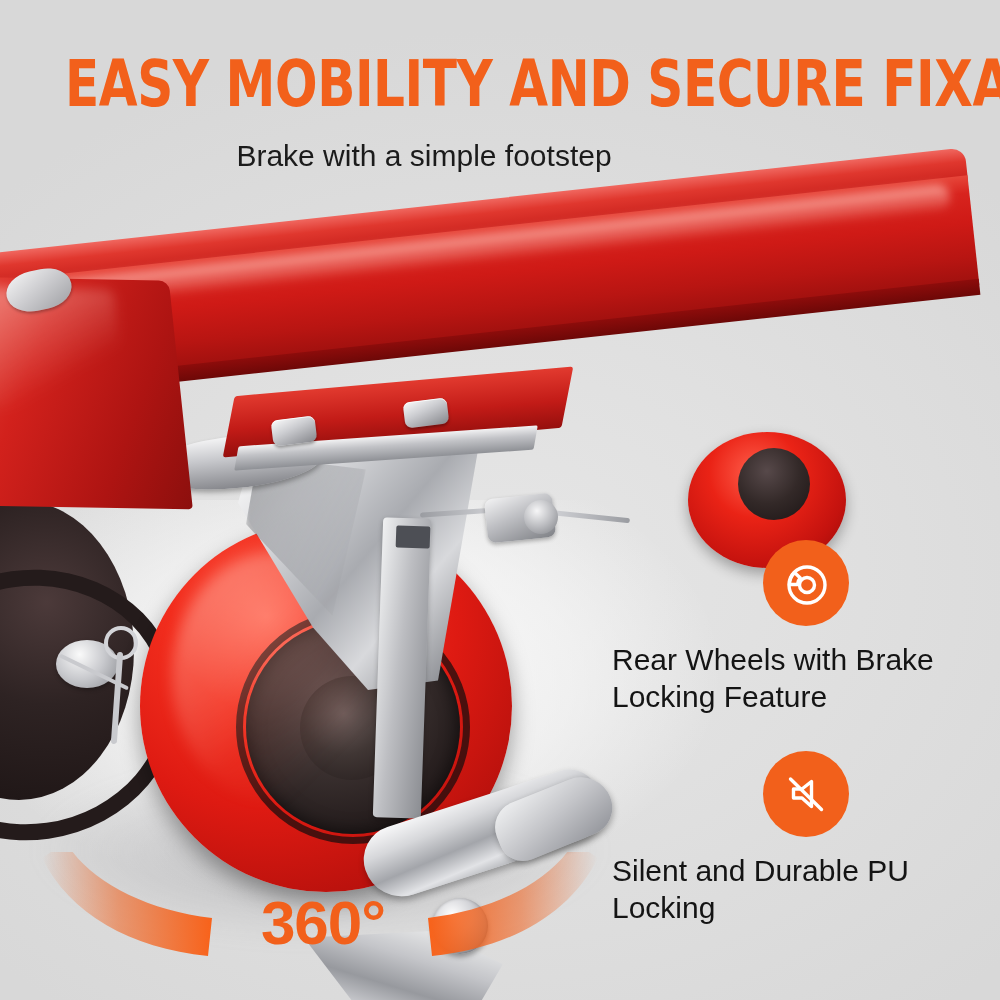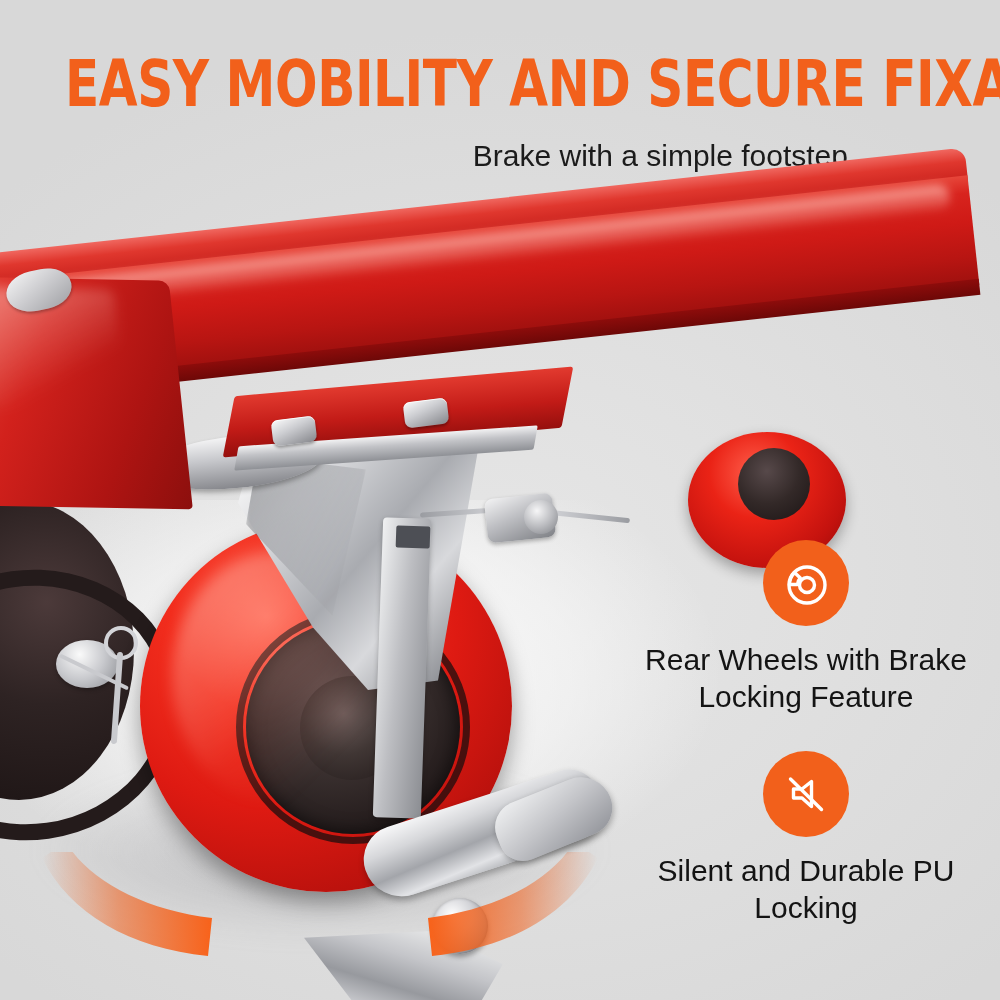--- a/index.html
+++ b/index.html
@@ -36,21 +36,21 @@
     transform: scaleX(0.87);
     transform-origin: center top;
     white-space: nowrap;
   }
 
   .subheadline {
     position: absolute;
     top: 138px;
     left: 0;
     width: 848px;
-    text-align: right;
+    text-align: center;
     color: #1b1b1b;
     font-size: 30px;
     font-weight: normal;
     line-height: 1.2;
     white-space: nowrap;
   }
 
   
   .photo-stage {
     position: absolute;
@@ -499,21 +499,20 @@
 
   
   .features {
     position: absolute;
     left: 612px;
     top: 540px;
     width: 388px;
   }
   .feature {
     width: 100%;
-    text-align: center;
     margin-bottom: 36px;
   }
   .feature-icon {
     width: 86px;
     height: 86px;
     border-radius: 50%;
     background: #f2601b;
     margin: 0 auto 16px auto;
     display: flex;
     align-items: center;
@@ -603,20 +602,21 @@
           <stop offset="0%" stop-color="#f2601b" stop-opacity="0"></stop>
           <stop offset="45%" stop-color="#f2601b" stop-opacity="0.55"></stop>
           <stop offset="100%" stop-color="#f8621a" stop-opacity="1"></stop>
         </linearGradient>
       </defs>
 
       <path d="M 2 6 C 30 62, 90 96, 168 104 L 172 66 C 104 58, 48 28, 26 -10 Z" fill="url(#arcLeftGrad)"></path>
 
       <path d="M 558 6 C 530 62, 470 96, 392 104 L 388 66 C 456 58, 512 28, 534 -10 Z" fill="url(#arcRightGrad)"></path>
     </svg>
+    <div class="rot-label">360°</div>
   </div>
 
   <div class="features">
 
     <div class="feature">
       <div class="feature-icon">
         <svg width="52" height="52" viewBox="0 0 52 52" fill="none" stroke="#ffffff" stroke-width="3.4" stroke-linecap="round" stroke-linejoin="round">
           <circle cx="27" cy="28" r="18"></circle>
           <circle cx="27" cy="28" r="7.5"></circle>
           <path d="M 14.5 15.5 A 17.5 17.5 0 0 0 9.5 27.5 L 17.5 27.5 A 9.5 9.5 0 0 1 20.3 21 Z"></path>

